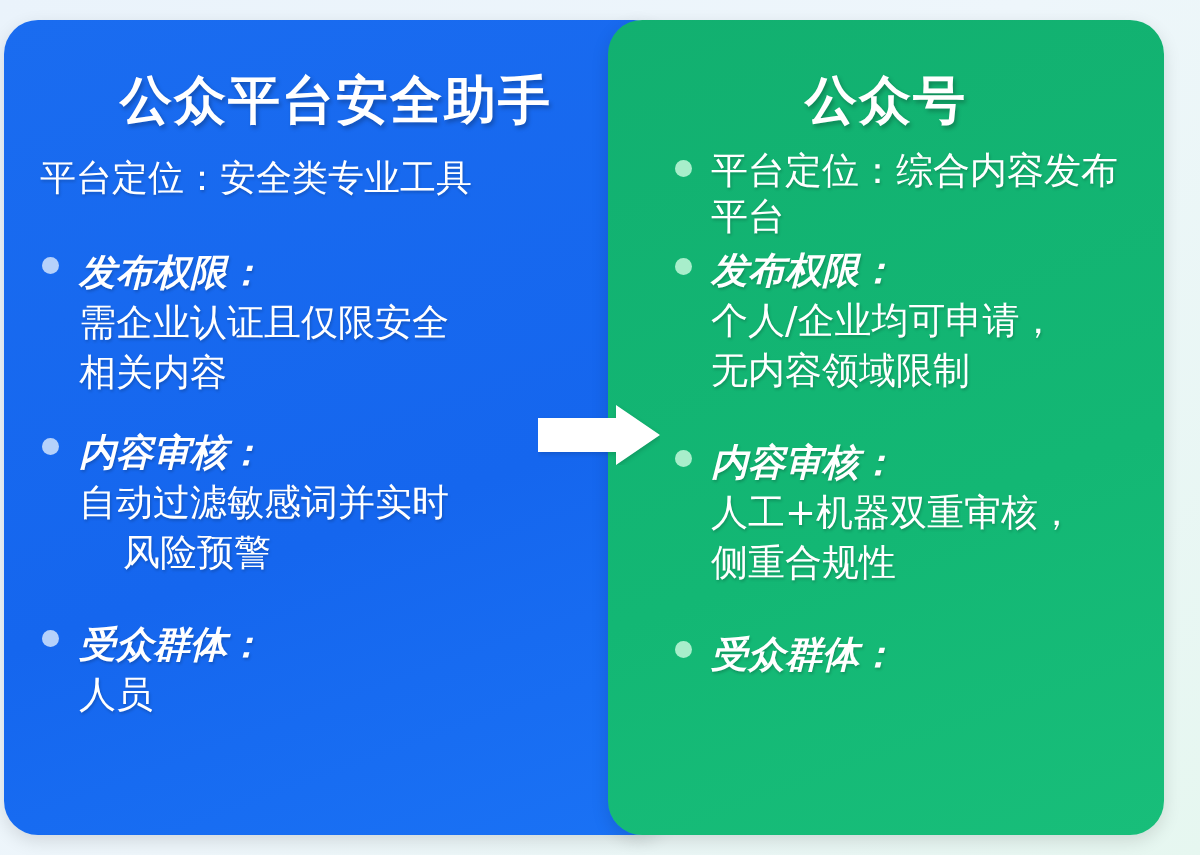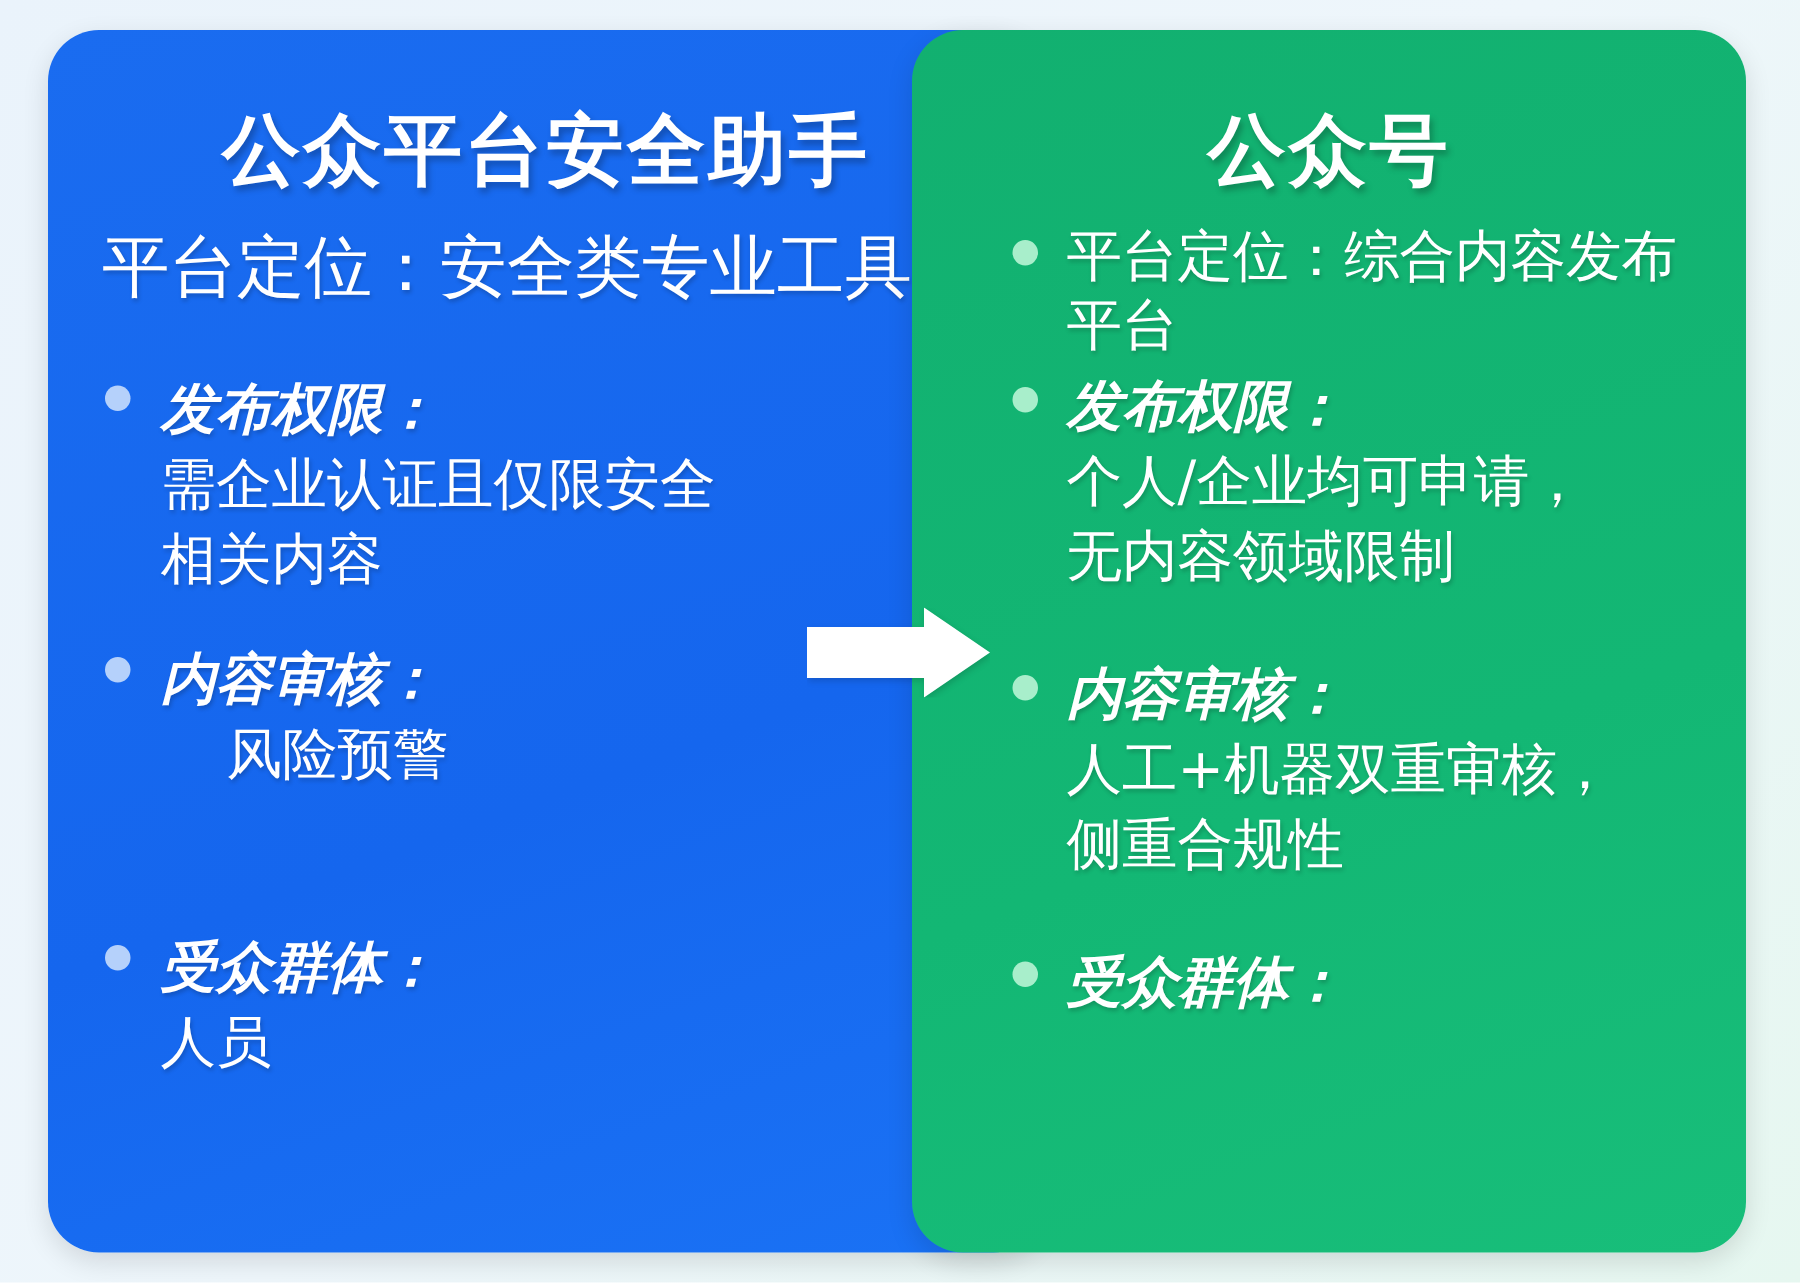--- a/index.html
+++ b/index.html
@@ -8,35 +8,35 @@
       background: linear-gradient(135deg, #eaf3fb 0%, #eef6fb 50%, #e6f7f0 100%);
       font-family: "DejaVu Sans", "Liberation Sans", sans-serif;
       position: relative;
     }
     .card {
       position: absolute; top: 20px; height: 815px;
       border-radius: 34px; color: #fff;
       box-shadow: 0 6px 18px rgba(0,0,0,0.12);
     }
     .card.blue {
-      left: 32px; width: 664px;
+      left: 4px; width: 664px;
       background: linear-gradient(160deg, #1a6cf0 0%, #1566ee 60%, #1a72f5 100%);
     }
     .card.green {
       left: 608px; width: 556px;
       background: linear-gradient(160deg, #12b070 0%, #13b774 60%, #18be7a 100%);
     }
     .title {
       position: absolute; left: 0; right: 0; top: 46px;
       text-align: center; font-weight: bold; font-size: 52px; letter-spacing: 2px;
       text-shadow: 2px 3px 4px rgba(0,0,0,0.25);
     }
     .text { font-size: 37px; line-height: 50px; text-shadow: 1px 2px 3px rgba(0,0,0,0.2); white-space: nowrap; }
     .bold { font-weight: bold; font-style: italic; }
-    .positioning { position: absolute; left: 36px; top: 133px; font-size: 45px; }
+    .positioning { position: absolute; left: 36px; top: 133px; font-size: 36px; }
     .item { position: absolute; left: 75px; }
     .dot {
       position: absolute; width: 17px; height: 17px; border-radius: 50%;
     }
     .blue .dot { background: #b5d1fb; }
     .green .dot { background: #a8eecb; }
     .arrow {
       position: absolute; left: 538px; top: 405px; width: 122px; height: 60px;
     }
   </style>
@@ -50,20 +50,21 @@
   <div class="dot" style="left:38px; top:237px;"></div>
   <div class="item text" style="top:228px;">
     <div class="bold">发布权限：</div>
     <div>需企业认证且仅限安全</div>
     <div>相关内容</div>
   </div>
 
   <div class="dot" style="left:38px; top:418px;"></div>
   <div class="item text" style="top:408px;">
     <div class="bold">内容审核：</div>
+    <div>自动过滤敏感词并实时</div>
     <div style="padding-left:44px;">风险预警</div>
   </div>
 
   <div class="dot" style="left:38px; top:610px;"></div>
   <div class="item text" style="top:600px;">
     <div class="bold">受众群体：</div>
     <div>人员</div>
   </div>
 </div>
 

